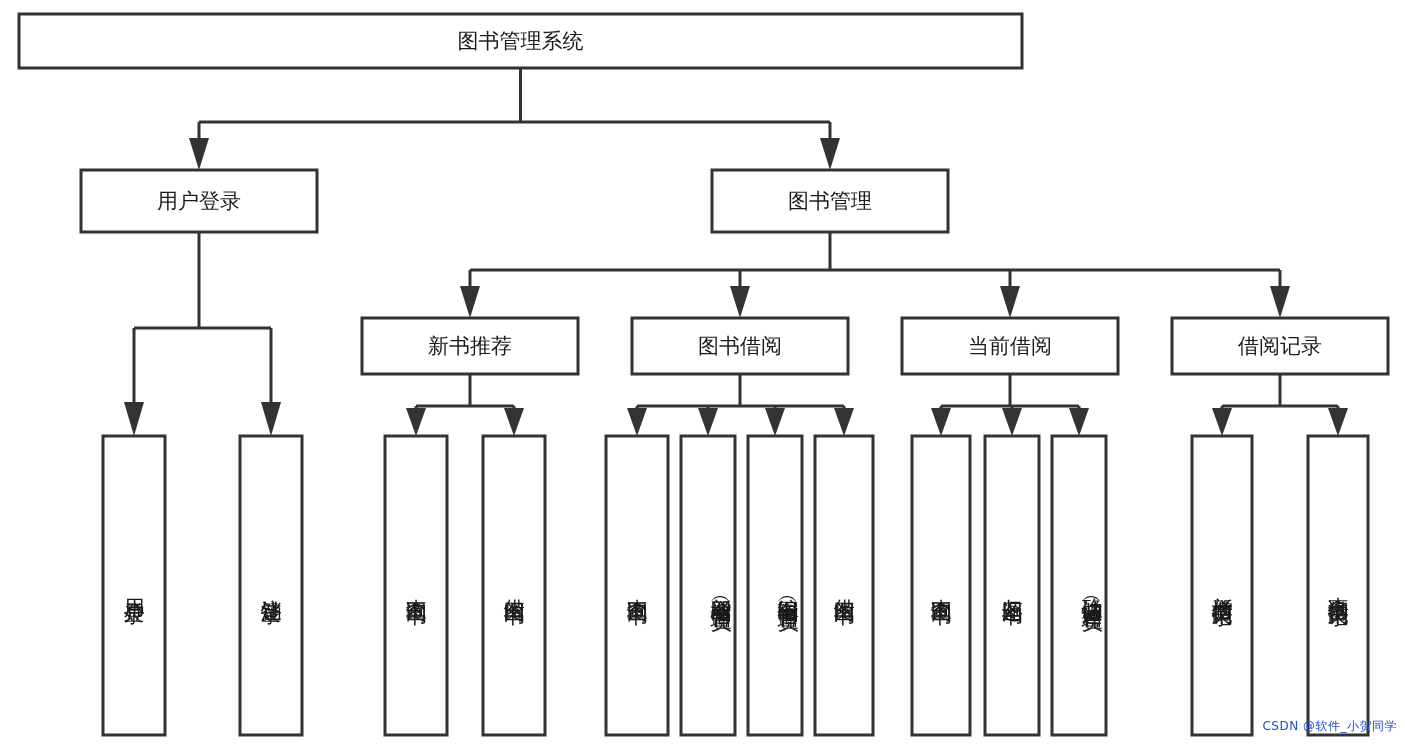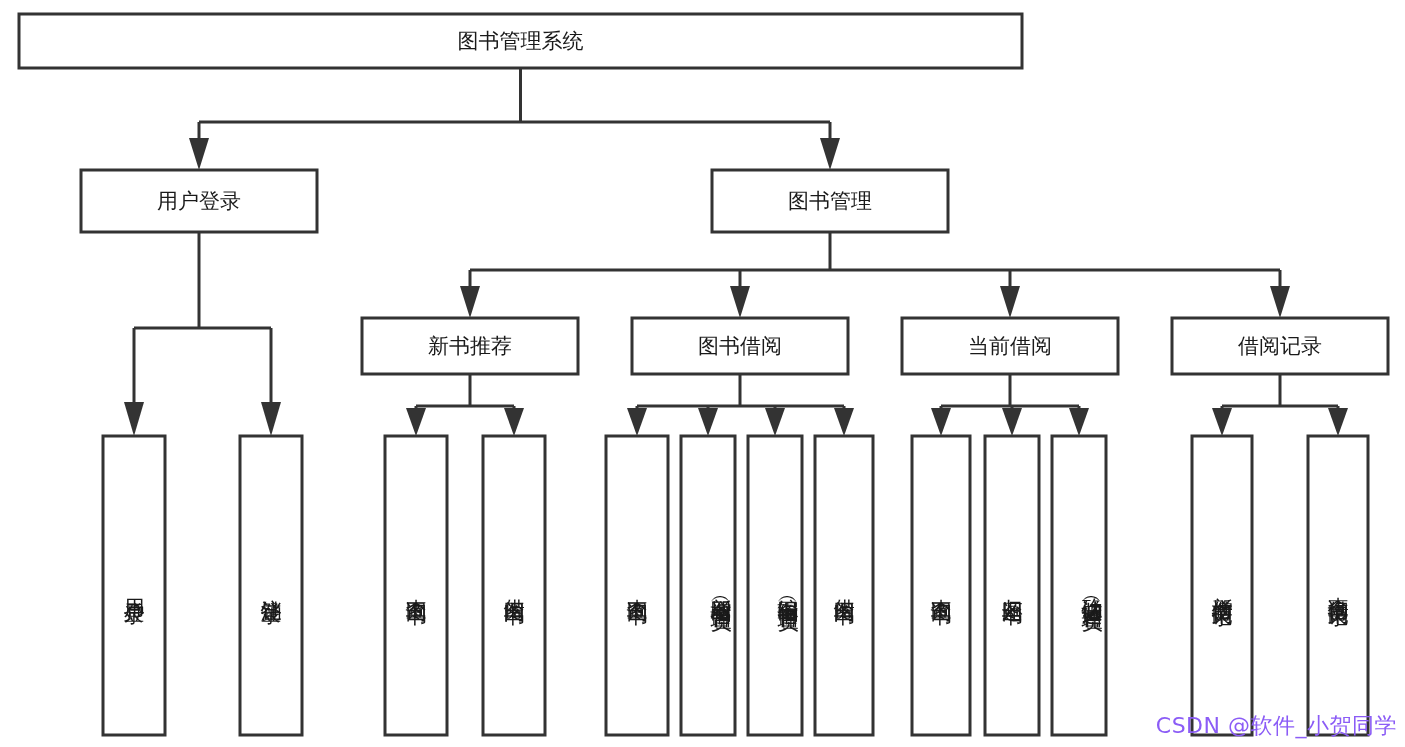--- a/index.html
+++ b/index.html
@@ -57,24 +57,24 @@
     font-size: 21px;
     line-height: 1.35;
     letter-spacing: 2px;
     color: #1a1a1a;
     white-space: nowrap;
     pointer-events: none;
   }
   .watermark {
     position: absolute;
     right: 8px;
-    bottom: 6px;
-    font-family: "DejaVu Sans", "Liberation Sans", sans-serif;
-    font-size: 22px;
-    color: #8b5cf6;
+    bottom: 12px;
+    font-family: "DejaVu Sans", "Liberation Sans", sans-serif;
+    font-size: 12px;
+    color: #1d4ed8;
     letter-spacing: 0.5px;
     white-space: nowrap;
   }
 </style>
 </head>
 <body>
 
 <div id="diagram-root">
 
   <svg id="tree-svg" viewBox="0 0 1405 747" xmlns="http://www.w3.org/2000/svg">

